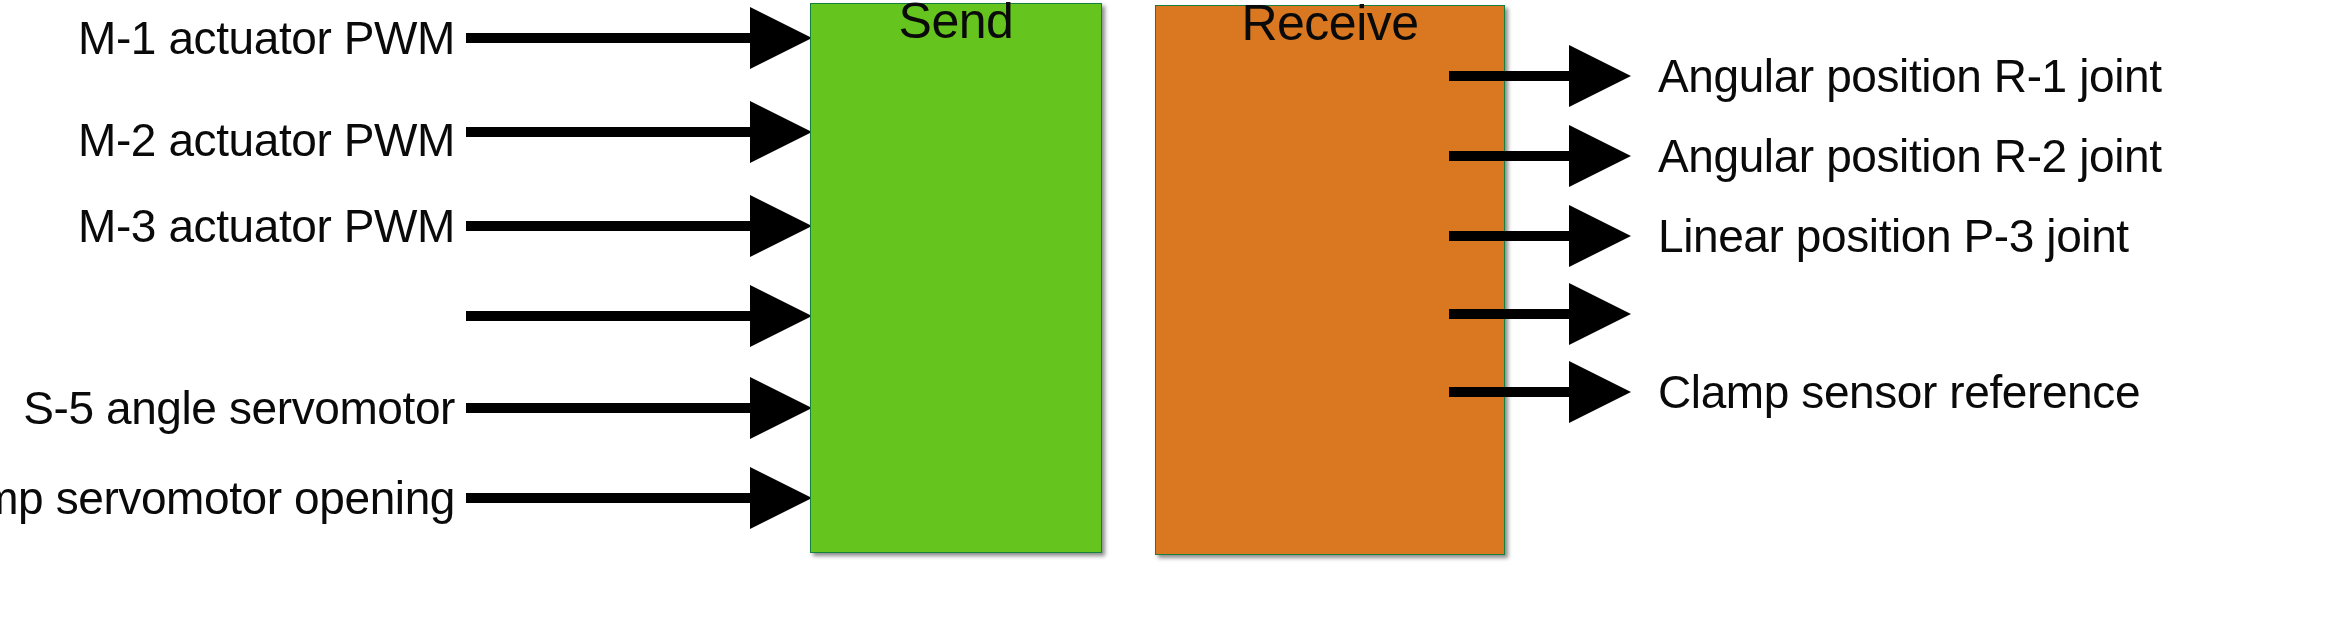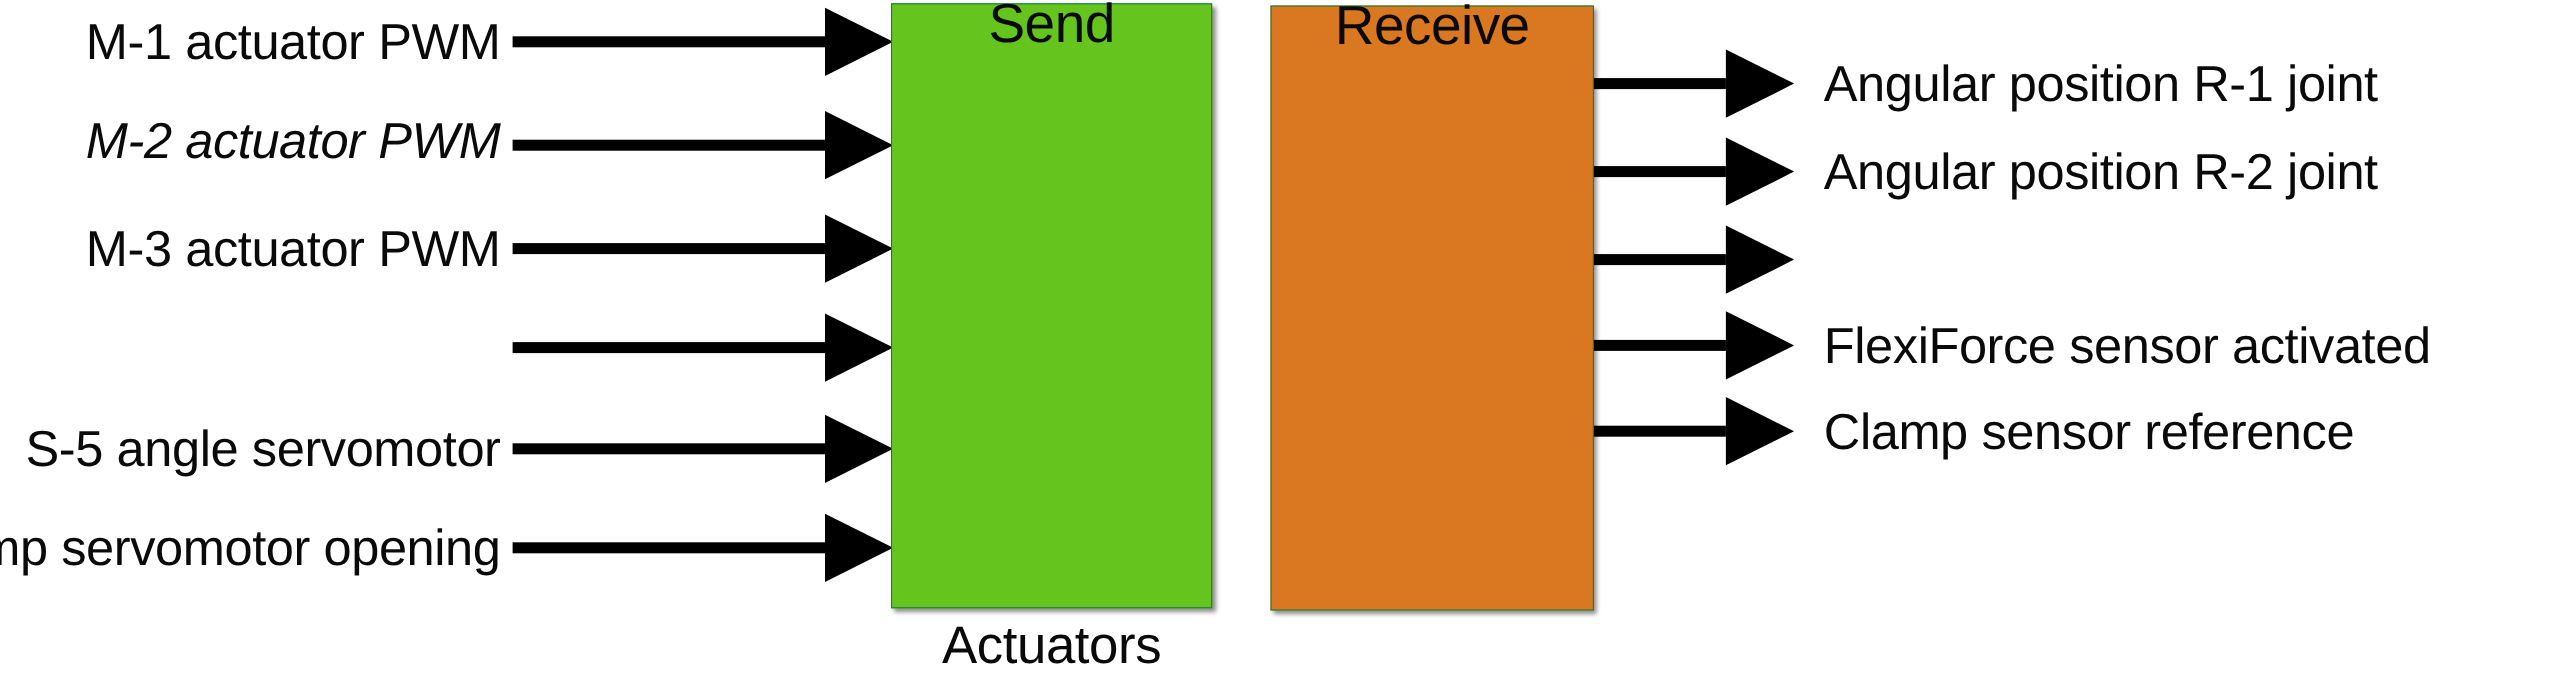--- a/index.html
+++ b/index.html
@@ -43,40 +43,40 @@
     align-items:flex-start;
     justify-content:center;
   }
   .block .block-title{
     font-size:50px;
     color:#0a0a0a;
     letter-spacing:-0.5px;
     margin-top:-12px;
   }
   #block-actuators{ left:810px;  top:3px;  width:292px; height:550px; background:#66C41E; }
-  #block-sensors  { left:1155px; top:5px;  width:294px; height:550px; background:#D97821; }
+  #block-sensors  { left:1155px; top:5px;  width:350px; height:550px; background:#D97821; }
 
   .caption{
     position:absolute;
     font-size:48px;
     color:#0a0a0a;
     white-space:nowrap;
     text-align:center;
     letter-spacing:-0.4px;
   }
   #caption-actuators{ left:810px;  width:292px; top:560px; }
   #caption-sensors  { left:1155px; width:294px; top:560px; }
 </style>
 </head>
 <body>
 
 <div id="stage">
 
   <div class="lbl lbl-left" style="top:38px;margin-left:12px;">M-1 actuator PWM</div>
-  <div class="lbl lbl-left" style="top:128px;font-style:italic;">M-2 actuator PWM</div>
+  <div class="lbl lbl-left" style="top:140px;">M-2 actuator PWM</div>
   <div class="lbl lbl-left" style="top:226px;">M-3 actuator PWM</div>
   <div class="lbl lbl-left" style="top:408px;">S-5 angle servomotor</div>
   <div class="lbl lbl-left" style="top:498px;">Clamp servomotor opening</div>
 
   <div class="arrow" style="left:466px;top:38px;width:346px;">
     <div class="shaft" style="width:284px;"></div>
       <div class="head" style="left:284px;"></div>
   </div>
   <div class="arrow" style="left:466px;top:132px;width:346px;">
     <div class="shaft" style="width:284px;"></div>
@@ -95,21 +95,20 @@
       <div class="head" style="left:284px;"></div>
   </div>
   <div class="arrow" style="left:466px;top:498px;width:346px;">
     <div class="shaft" style="width:284px;"></div>
       <div class="head" style="left:284px;"></div>
   </div>
 
   <div class="block" id="block-actuators">
     <span class="block-title">Send</span>
   </div>
-  <div class="caption" id="caption-actuators">Actuators</div>
 
   <div class="block" id="block-sensors">
     <span class="block-title">Receive</span>
   </div>
 
   <div class="arrow" style="left:1449px;top:76px;width:185px;">
     <div class="shaft" style="width:120px;"></div>
       <div class="head" style="left:120px;"></div>
   </div>
   <div class="arrow" style="left:1449px;top:156px;width:185px;">
@@ -124,16 +123,16 @@
     <div class="shaft" style="width:120px;"></div>
       <div class="head" style="left:120px;"></div>
   </div>
   <div class="arrow" style="left:1449px;top:392px;width:185px;">
     <div class="shaft" style="width:120px;"></div>
       <div class="head" style="left:120px;"></div>
   </div>
 
   <div class="lbl lbl-right" style="left:1658px;top:76px;">Angular position R-1 joint</div>
   <div class="lbl lbl-right" style="left:1658px;top:156px;">Angular position R-2 joint</div>
-  <div class="lbl lbl-right" style="left:1658px;top:314px;">FlexiForce sensor activated</div>
+  <div class="lbl lbl-right" style="left:1658px;top:236px;">Linear position P-3 joint</div>
   <div class="lbl lbl-right" style="left:1658px;top:392px;">Clamp sensor reference</div>
 
 </div>
 
 </body></html>

